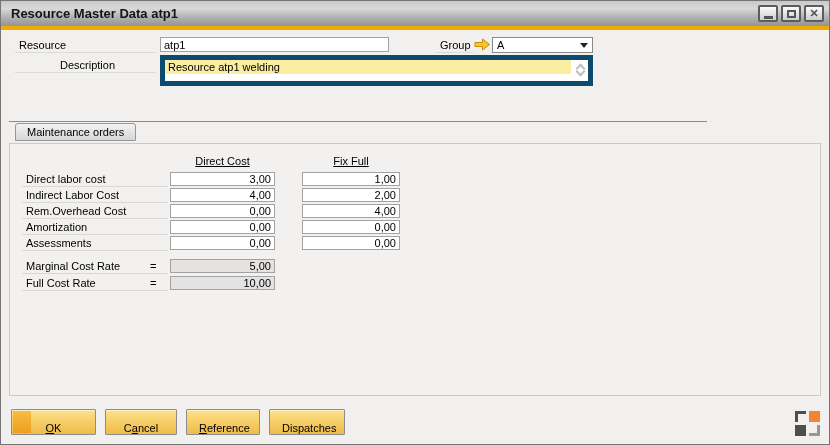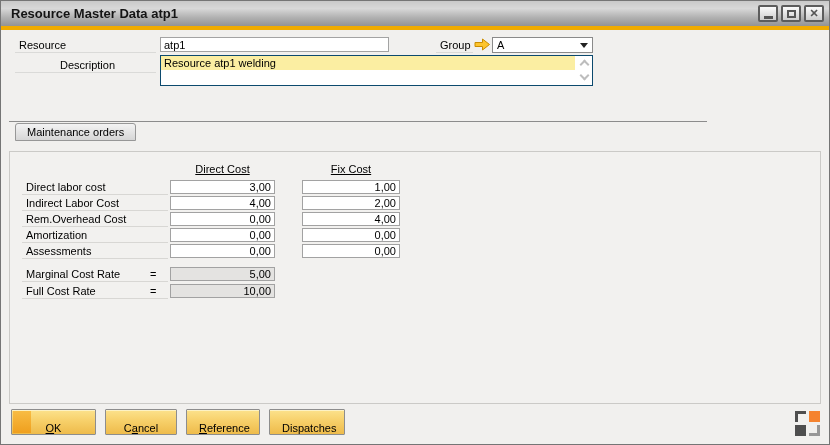--- a/index.html
+++ b/index.html
@@ -36,21 +36,21 @@
   }
   #resourceInput{left:159px;top:36px;width:229px;}
   .link-arrow{position:absolute;left:473px;top:37px;width:17px;height:13px;cursor:pointer;}
   .dropdown{
     position:absolute;left:491px;top:36px;width:101px;height:16px;background:#fff;
     border:1px solid #8a8a8a;display:flex;align-items:center;padding:0 4px;cursor:default;
   }
   .dd-caret{margin-left:auto;width:0;height:0;border-left:4px solid transparent;border-right:4px solid transparent;border-top:5px solid #222;}
   .textarea{
     position:absolute;left:159px;top:54px;width:433px;height:31px;
-    background:#fff;border:1px solid #0c4a6e;overflow:hidden;cursor:text;
+    background:#fff;border:5px solid #0c4a6e;overflow:hidden;cursor:text;
   }
   .hl-line{display:block;height:14px;line-height:14px;padding:0 3px;margin-right:17px;background:#fbeea2;}
   .scroll-chevron{position:absolute;right:4px;width:7px;height:7px;border-left:2px solid #bdbdbd;border-top:2px solid #bdbdbd;}
   .chev-up{top:5px;transform:rotate(45deg);}
   .chev-down{bottom:6px;transform:rotate(225deg);}
   
   .tabrow{position:absolute;display:flex;}
   #tabrow1{left:14px;top:103px;}
   #tabrow2{left:14px;top:122px;}
   .tab{
@@ -60,21 +60,21 @@
   }
   #tabrow2 .tab{background:linear-gradient(#f3f3f3,#d6d6d6);}
   .tab-active{
     background:#fcfcfb !important;height:21px;margin-top:-2px;line-height:20px;
     position:relative;z-index:3;border-color:#8a8a8a;border-bottom:none;
   }
   .tabline{position:absolute;left:8px;top:120px;width:698px;height:1px;background:#8c8c8c;z-index:1;}
   
   .panel{
     position:absolute;left:8px;top:142px;width:812px;height:253px;
-    border:1px solid #cbcac7;background:#f2f1ef;z-index:2;margin-top:8px;
+    border:1px solid #cbcac7;background:#f2f1ef;z-index:2;
   }
   .col-head{position:absolute;top:11px;text-decoration:underline;text-align:center;}
   #headDirect{left:160px;width:105px;}
   #headFix{left:292px;width:98px;}
   #costRows{position:absolute;left:0;top:28px;right:0;}
   .cost-row{position:relative;height:16px;}
   .row-label{
     position:absolute;left:12px;top:0;width:146px;height:15px;line-height:14px;
     padding-left:4px;border-bottom:1px solid #d8d7d4;
   }
@@ -152,21 +152,21 @@
     <span class="scroll-chevron chev-down"></span>
   </div>
 
   <div class="tabline"></div>
   <div class="tabrow" id="tabrow2">
       <div class="tab">Maintenance orders</div>
     </div>
 
   <div class="panel">
     <div class="col-head" id="headDirect">Direct Cost</div>
-    <div class="col-head" id="headFix">Fix Cost</div>
+    <div class="col-head" id="headFix">Fix Full</div>
     <div id="costRows">
         <div class="cost-row">
           <div class="row-label">Direct labor cost</div>
           <input class="num direct" value="3,00" style="">
           <input class="num fix" value="1,00" style="">
         </div>
         <div class="cost-row">
           <div class="row-label">Indirect Labor Cost</div>
           <input class="num direct" value="4,00" style="">
           <input class="num fix" value="2,00" style="">

